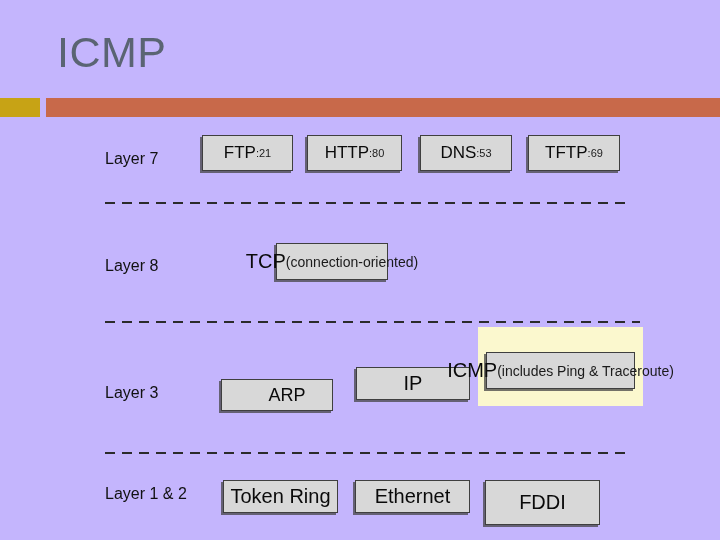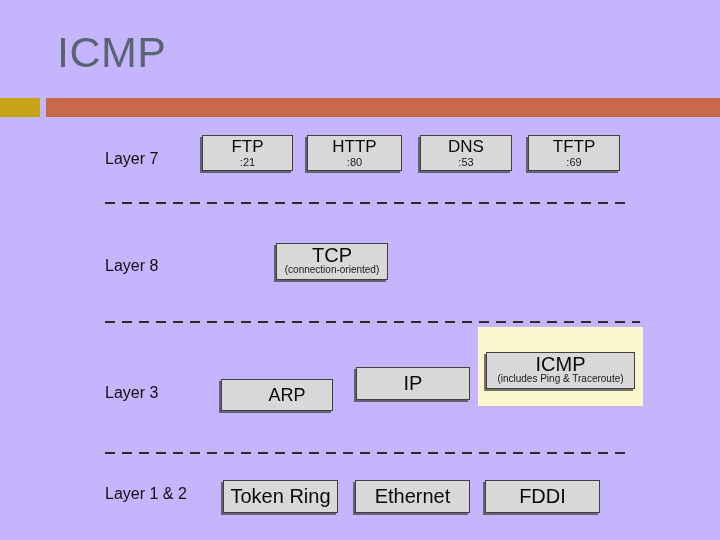--- a/index.html
+++ b/index.html
@@ -29,28 +29,28 @@
   .hl{
     position:absolute;left:478px;top:327px;width:165px;height:79px;
     background:var(--icmp-highlight,#fbf8ce);
   }
 
   .pbox{
     position:absolute;box-sizing:border-box;
     background:var(--box-fill,#d8d8d8);
     border:1px solid var(--box-border,#3f3f3f);
     box-shadow:-2px 2px 0 rgba(70,70,70,0.75);
-    display:flex;flex-direction:column;align-items:center;justify-content:center;
+    display:flex;flex-direction:row;align-items:center;justify-content:center;
     text-align:center;
   }
   .pbox .lbl{font-size:17px;line-height:18px;color:#0a0a0a;white-space:nowrap;}
   .pbox .lbl-md{font-size:20px;line-height:17px;}
   .pbox .lbl-lg{font-size:18px;line-height:19px;margin-left:20px;}
   .pbox .sub{font-size:11px;line-height:13px;color:#1a1a1a;white-space:nowrap;}
-  .pbox .sub-sm{font-size:10px;line-height:12px;}
+  .pbox .sub-sm{font-size:14px;line-height:12px;}
 </style>
 </head>
 <body>
 
 <div class="slide">
 
   <h1 class="slide-title">ICMP</h1>
 
   <div class="bar bar-yellow"></div>
   <div class="bar bar-orange"></div>
@@ -98,17 +98,17 @@
     <div class="lbl lbl-md">ICMP</div>
     <div class="sub sub-sm">(includes Ping &amp; Traceroute)</div>
   </div>
 
   <div class="pbox" style="left:223px;top:480px;width:115px;height:33px">
     <div class="lbl lbl-md">Token Ring</div>
   </div>
   <div class="pbox" style="left:355px;top:480px;width:115px;height:33px">
     <div class="lbl lbl-md">Ethernet</div>
   </div>
-  <div class="pbox" style="left:485px;top:480px;width:115px;height:33px">
+  <div class="pbox" style="left:485px;top:480px;width:115px;height:45px">
     <div class="lbl lbl-md">FDDI</div>
   </div>
 
 </div>
 
 </body></html>

